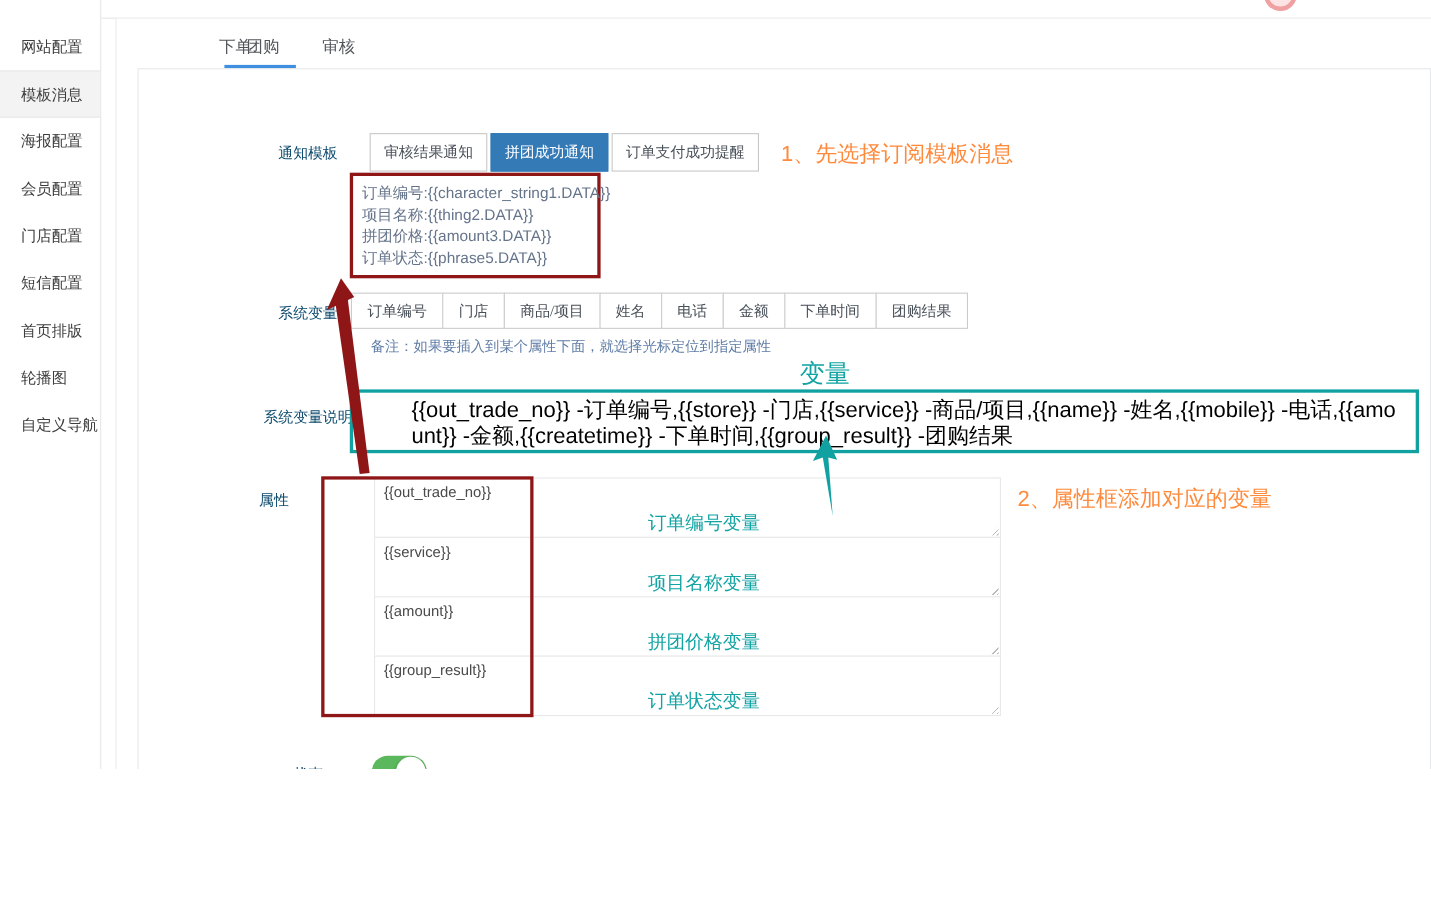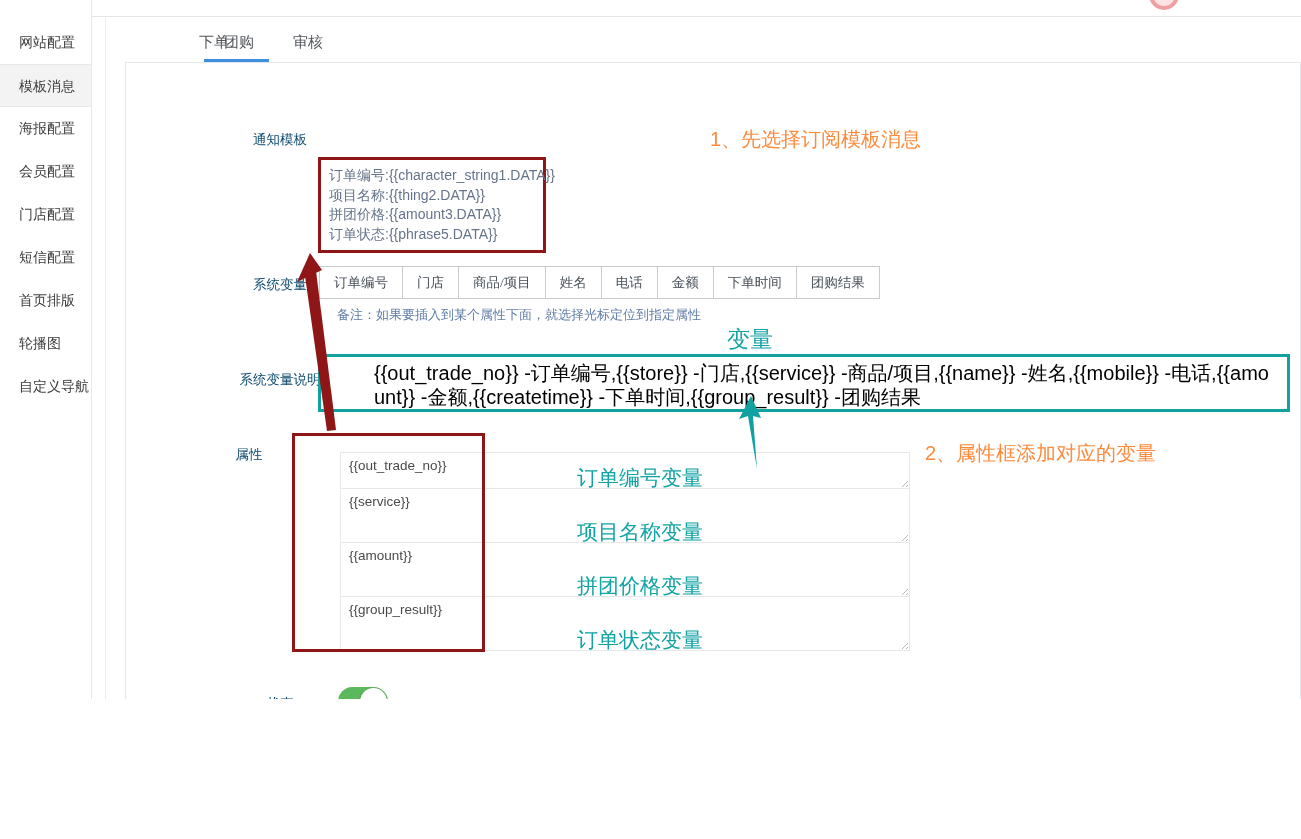--- a/index.html
+++ b/index.html
@@ -47,21 +47,21 @@
   .teal-heading { position:absolute; left:727px; top:324px; font-size:23px; font-weight:500; color:#12a3a3; z-index:40; }
   .desc-box { position:absolute; left:318px; top:354px; width:972px; height:58px; border:3px solid #11a1a1; padding:4px 9px; z-index:30; }
   .desc-text { font-size:20px; line-height:24px; color:#000000; word-break:break-all;margin-left:44px; }
 
   .left-red-note { position:absolute; left:112px; top:405px; font-size:22px; font-weight:bold; color:#9c1f1f; line-height:33px; white-space:pre-line; z-index:40; }
 
   
   .attr-box { position:absolute; left:292px; top:433px; width:193px; height:219px; border:3px solid #8e1616; z-index:30; pointer-events:none; }
   .attr-area { position:absolute; left:340px; width:570px; height:55px; border:1px solid #e8e8e8; background:#fff; padding:5px 8px; font-size:13.5px; color:#4a4a4a; font-family:inherit; resize:none; overflow:hidden; }
   .resize-handle { position:absolute; width:9px; height:9px; background:repeating-linear-gradient(135deg, transparent 0, transparent 2px, #b9b9b9 2px, #b9b9b9 3px); clip-path:polygon(100% 0, 100% 100%, 0 100%); z-index:12; }
-  .teal-note { position:absolute; left:545px; width:190px; text-align:center; font-size:21px; font-weight:500; color:#12a3a3; z-index:40; white-space:nowrap; }
+  .teal-note { position:absolute; left:545px; width:190px; text-align:center; font-size:17px; font-weight:500; color:#12a3a3; z-index:40; white-space:nowrap; }
   .orange-note { position:absolute; font-size:20px; color:#ff8a3c; z-index:40; white-space:nowrap; }
 
   
   .toggle { position:absolute; left:338px; top:687px; width:50px; height:29px; border-radius:15px; background:#5cb85c; cursor:pointer; }
   .toggle-knob { position:absolute; left:22px; top:1px; width:27px; height:27px; border-radius:50%; background:#fff; box-shadow:0 1px 3px rgba(0,0,0,.3); }
 
   .confirm-btn { position:absolute; left:672px; top:777px; width:48px; height:31px; background:#337ab7; border:1px solid #2e6da4; border-radius:4px; color:#fff; font-size:13.5px; cursor:pointer; z-index:20; font-family:inherit; }
 
   .arrows { position:absolute; left:0; top:0; pointer-events:none; z-index:60; }
 </style>
@@ -90,20 +90,25 @@
   <div class="card"></div>
   <div class="footer-strip"></div>
 
   <div class="tab" style="left:155px;margin-left:44px;">下单</div>
   <div class="tab" style="left:224px;">团购</div>
   <div class="tab" style="left:293px;">审核</div>
   <div class="tab-underline"></div>
   <div class="panel-border"></div>
 
   <div class="form-label" style="top:131px;">通知模板</div>
+  <div class="notify-group">
+    <button class="btn-opt">审核结果通知</button>
+    <button class="btn-opt active">拼团成功通知</button>
+    <button class="btn-opt">订单支付成功提醒</button>
+  </div>
   <div class="orange-note" style="left:710px; top:126px;">1、先选择订阅模板消息</div>
 
   <div class="tpl-box">
     <div class="tpl-line">订单编号:{{character_string1.DATA}}</div>
     <div class="tpl-line">项目名称:{{thing2.DATA}}</div>
     <div class="tpl-line">拼团价格:{{amount3.DATA}}</div>
     <div class="tpl-line">订单状态:{{phrase5.DATA}}</div>
   </div>
 
   <div class="form-label" style="top:276px;">系统变量</div>
@@ -122,21 +127,21 @@
   <div class="teal-heading">变量</div>
   <div class="form-label" style="top:371px;">系统变量说明</div>
   <div class="desc-box">
     <div class="desc-text">{{out_trade_no}} -订单编号,{{store}} -门店,{{service}} -商品/项目,{{name}} -姓名,{{mobile}} -电话,{{amount}} -金额,{{createtime}} -下单时间,{{group_result}} -团购结果</div>
   </div>
 
 
   <div class="form-label" style="left:199px; top:446px;">属性</div>
   <div class="attr-box"></div>
 
-  <textarea class="attr-area" style="top: 452px;">{{out_trade_no}}</textarea>
+  <textarea class="attr-area" style="top: 434px;">{{out_trade_no}}</textarea>
   <textarea class="attr-area" style="top: 488px;">{{service}}</textarea>
   <textarea class="attr-area" style="top: 542px;">{{amount}}</textarea>
   <textarea class="attr-area" style="top: 596px;">{{group_result}}</textarea>
 
   <div class="resize-handle" style="left:899px; top:478px;"></div>
   <div class="resize-handle" style="left:899px; top:532px;"></div>
   <div class="resize-handle" style="left:899px; top:586px;"></div>
   <div class="resize-handle" style="left:899px; top:640px;"></div>
 
   <div class="teal-note" style="top:464px;">订单编号变量</div>

